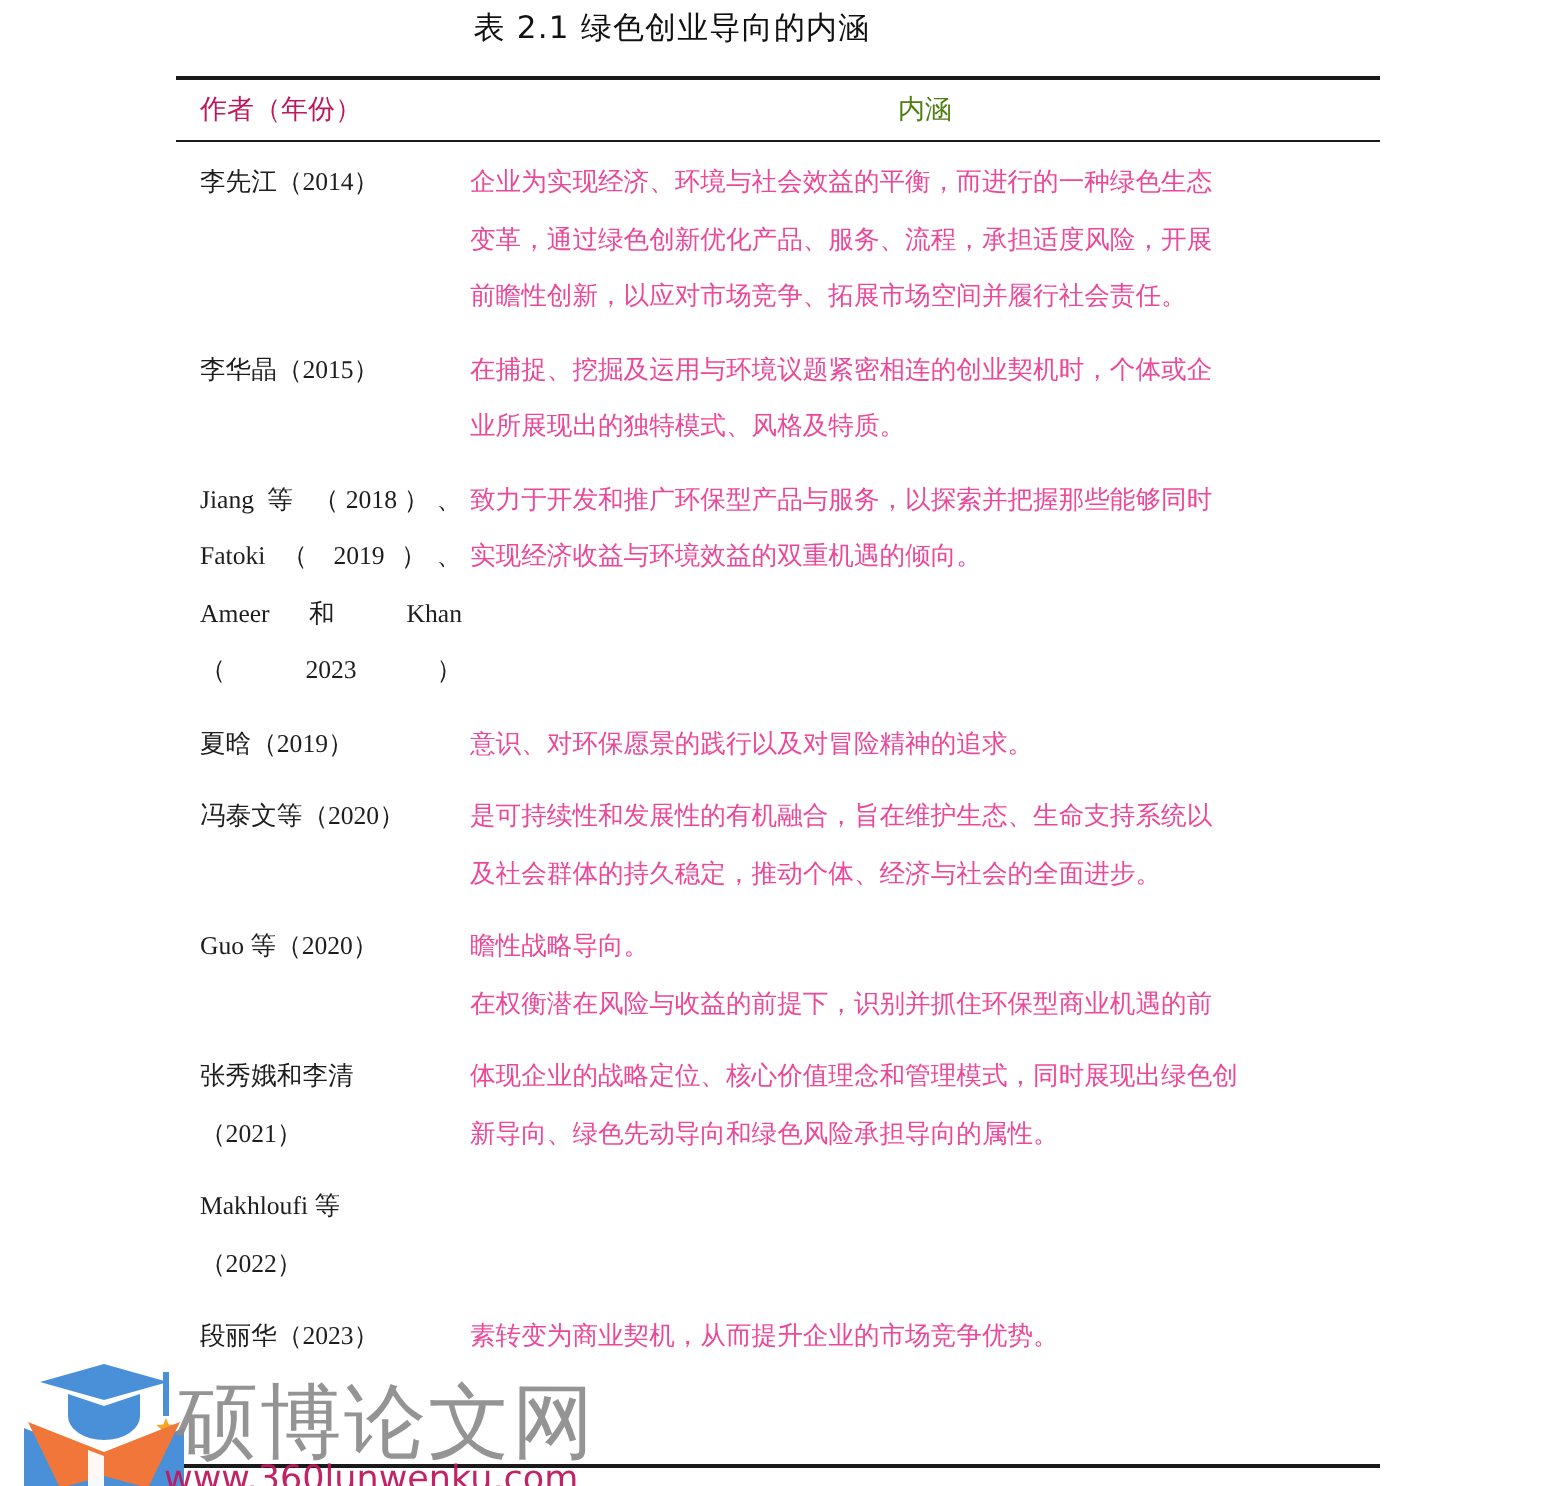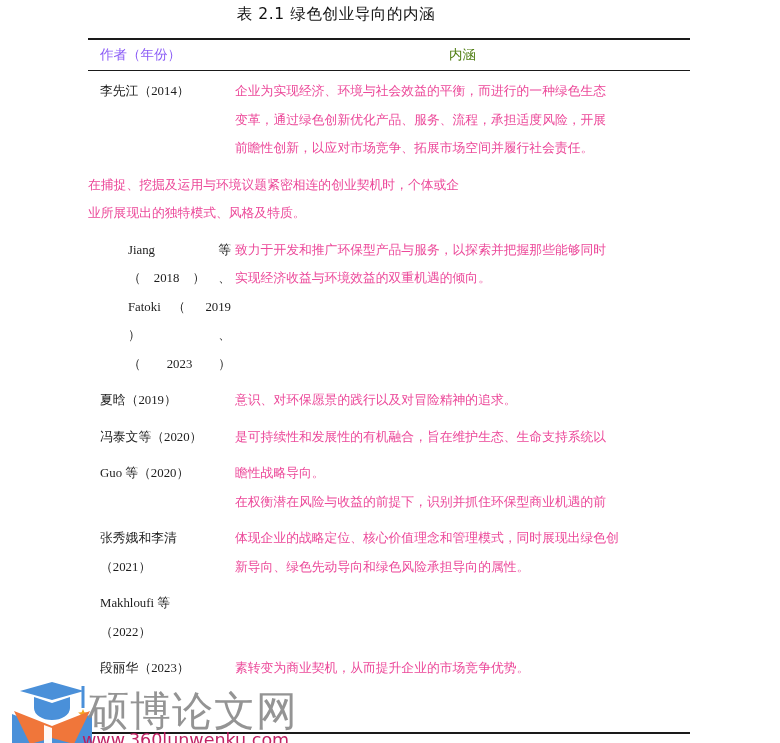--- a/index.html
+++ b/index.html
@@ -57,21 +57,21 @@
   .head-row {
     display: flex;
     height: 30px;
     align-items: center;
   }
   .head-author {
     width: 147px;
     box-sizing: border-box;
     padding-left: 12px;
     font-size: 13.5px;
-    color: #8b5cf6;
+    color: #be185d;
     font-family: "DejaVu Sans", "Liberation Sans", sans-serif;
     white-space: nowrap;
   }
   .head-content {
     flex: 1;
     text-align: center;
     font-size: 13.5px;
     color: #4d7c0f;
     font-family: "DejaVu Sans", "Liberation Sans", sans-serif;
   }
@@ -95,21 +95,20 @@
     font-family: "Liberation Serif", "DejaVu Serif", serif;
   }
   .cell-author .ln {
     display: block;
     white-space: nowrap;
   }
   .cell-author.justify .ln {
     text-align: justify;
     text-align-last: justify;
     white-space: normal;
-    margin-left: 28px;
   }
   .cell-content {
     flex: 1;
     box-sizing: border-box;
     padding-left: 0px;
     padding-right: 2px;
     font-size: 12.8px;
     line-height: 28.5px;
     color: #ec4899;
   }
@@ -181,30 +180,34 @@
           <span class="ln">李先江（2014）</span>
         </div>
         <div class="cell-content">
           <span class="ln">企业为实现经济、环境与社会效益的平衡，而进行的一种绿色生态</span>
           <span class="ln">变革，通过绿色创新优化产品、服务、流程，承担适度风险，开展</span>
           <span class="ln">前瞻性创新，以应对市场竞争、拓展市场空间并履行社会责任。</span>
         </div>
       </div>
       <div class="row-gap"></div>
       <div class="row">
+        <div class="cell-author">
+          <span class="ln">李华晶（2015）</span>
+        </div>
         <div class="cell-content">
           <span class="ln">在捕捉、挖掘及运用与环境议题紧密相连的创业契机时，个体或企</span>
           <span class="ln">业所展现出的独特模式、风格及特质。</span>
         </div>
       </div>
       <div class="row-gap"></div>
       <div class="row">
         <div class="cell-author justify">
           <span class="ln">Jiang 等 （2018）、</span>
           <span class="ln">Fatoki （ 2019 ）、</span>
+          <span class="ln">Ameer 和 Khan</span>
           <span class="ln">（2023）</span>
         </div>
         <div class="cell-content">
           <span class="ln">致力于开发和推广环保型产品与服务，以探索并把握那些能够同时</span>
           <span class="ln">实现经济收益与环境效益的双重机遇的倾向。</span>
         </div>
       </div>
       <div class="row-gap"></div>
       <div class="row">
         <div class="cell-author">
@@ -214,20 +217,21 @@
           <span class="ln">意识、对环保愿景的践行以及对冒险精神的追求。</span>
         </div>
       </div>
       <div class="row-gap"></div>
       <div class="row">
         <div class="cell-author">
           <span class="ln">冯泰文等（2020）</span>
         </div>
         <div class="cell-content">
           <span class="ln">是可持续性和发展性的有机融合，旨在维护生态、生命支持系统以</span>
+          <span class="ln">及社会群体的持久稳定，推动个体、经济与社会的全面进步。</span>
         </div>
       </div>
       <div class="row-gap"></div>
       <div class="row">
         <div class="cell-author">
           <span class="ln">Guo 等（2020）</span>
         </div>
         <div class="cell-content">
           <span class="ln">瞻性战略导向。</span>
           <span class="ln">在权衡潜在风险与收益的前提下，识别并抓住环保型商业机遇的前</span>

